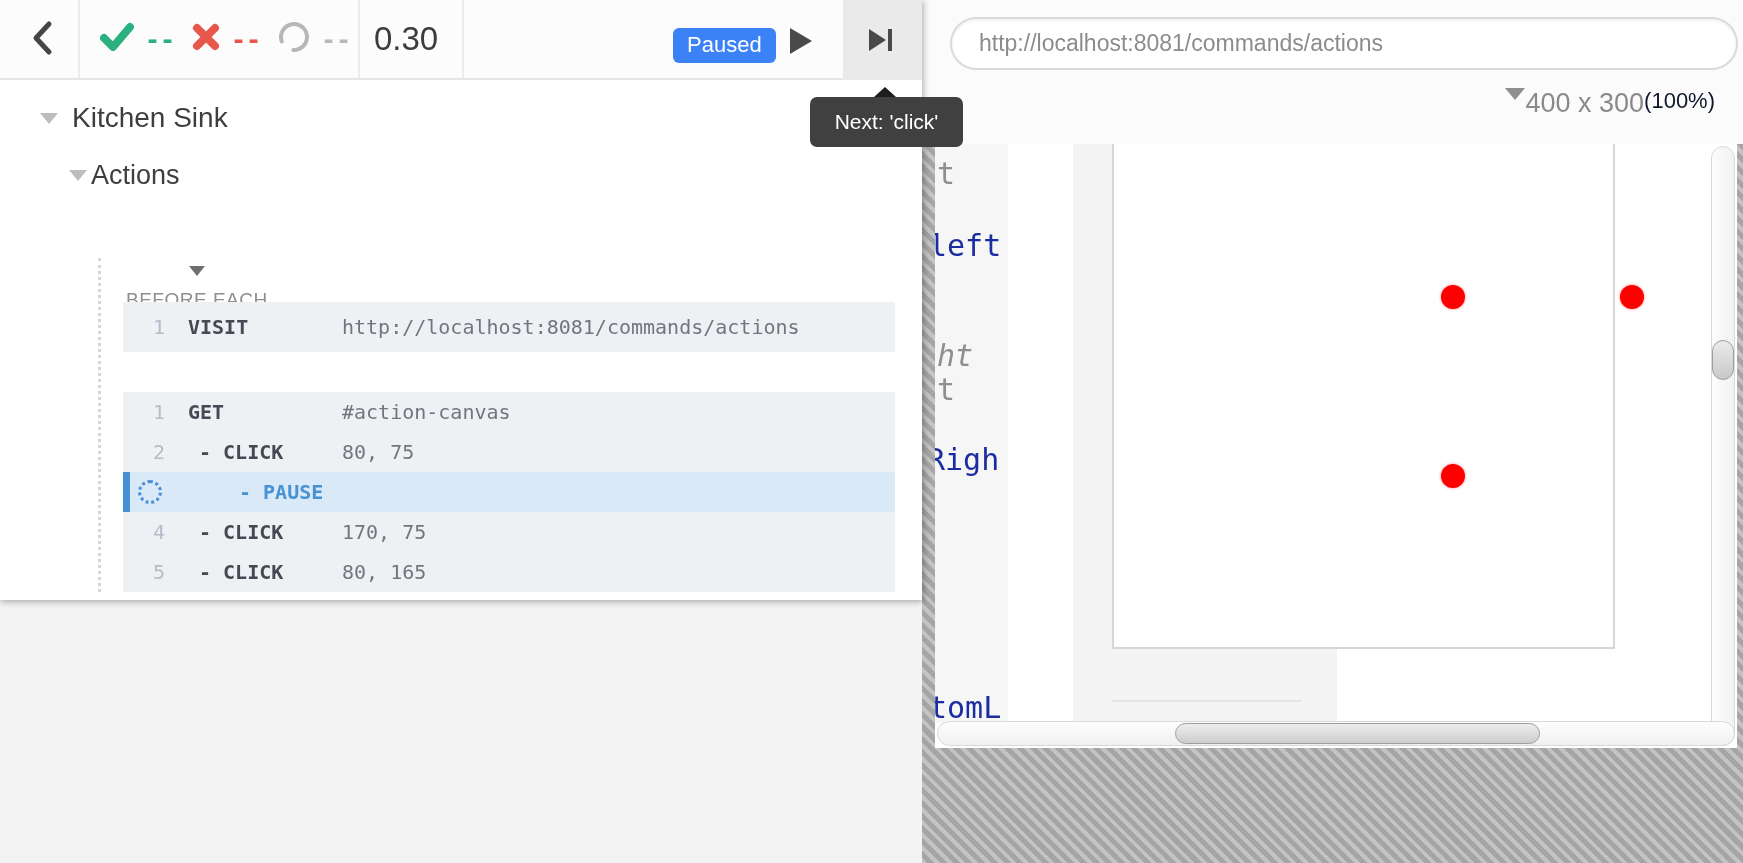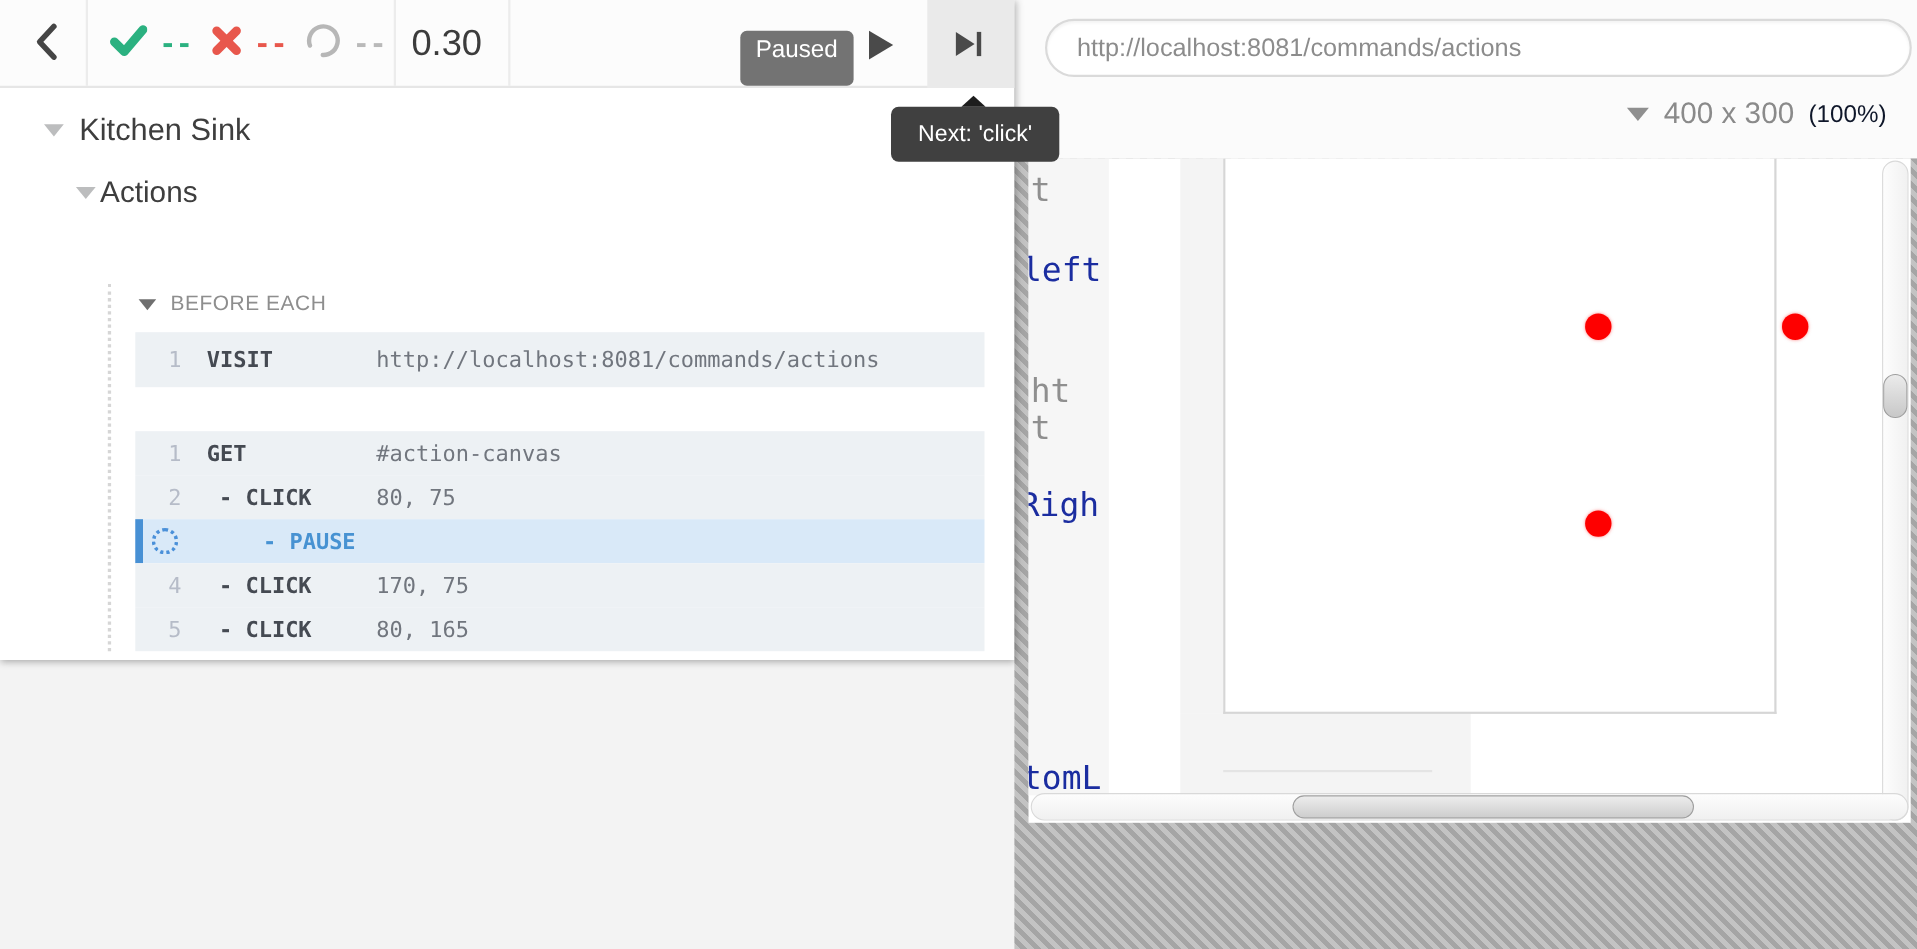--- a/index.html
+++ b/index.html
@@ -14,42 +14,42 @@
     box-shadow: 0 3px 6px rgba(0,0,0,.18), 3px 0 6px rgba(0,0,0,.15); }
   .toolbar { position:absolute; left:0; top:0; width:922px; height:80px; background:#fcfcfc; border-bottom:2px solid #e6e6e6; }
   .toolbar .sep { position:absolute; top:0; width:2px; height:78px; background:#ececec; }
   .sep1 { left:78px; } .sep2 { left:358px; } .sep3 { left:462px; }
   .btn-back { position:absolute; left:20px; top:18px; width:44px; height:44px; display:flex; align-items:center; justify-content:center; cursor:pointer; }
   .stat { position:absolute; top:0; height:78px; display:flex; align-items:center; gap:11px; }
   .stat-pass { left:100px; } .stat-fail { left:192px; } .stat-pending { left:278px; }
   .dashes { font-family:"DejaVu Sans Mono", monospace; font-size:25px; font-weight:bold; }
   .dash-pass { color:#2bb180; } .dash-fail { color:#e8574c; } .dash-pending { color:#b9b9b9; }
   .duration { position:absolute; left:374px; top:0; height:78px; line-height:78px; font-size:33px; color:#3c3c3c; }
-  .paused-badge { position:absolute; left:673px; top:28px; min-width:82px; height:50px; padding:0 14px;
-    background:#737373; color:#fff; font-size:22px; border-radius:6px; text-align:center; line-height:33px; }
+  .paused-badge { position:absolute; left:673px; top:28px; min-width:82px; height:35px; padding:0 14px;
+    background:#3b82f6; color:#fff; font-size:22px; border-radius:6px; text-align:center; line-height:33px; }
   .btn-play { position:absolute; left:788px; top:28px; width:26px; height:26px; cursor:pointer; }
   .btn-play::before { content:""; position:absolute; left:2px; top:0; border-left:22px solid #4a4a4a;
     border-top:13px solid transparent; border-bottom:13px solid transparent; }
   .btn-step { position:absolute; left:843px; top:0; width:79px; height:80px; background:#eaeaea; cursor:pointer; }
   .step-icon { position:absolute; left:26px; top:29px; width:26px; height:22px; }
   .step-icon::before { content:""; position:absolute; left:0; top:0; border-left:17px solid #4a4a4a;
     border-top:11px solid transparent; border-bottom:11px solid transparent; }
   .step-icon::after { content:""; position:absolute; left:19px; top:0; width:4px; height:22px; background:#4a4a4a; }
   .tooltip { position:absolute; left:810px; top:97px; width:153px; height:50px; background:#404040; border-radius:7px;
     color:#fff; z-index:60; display:flex; align-items:center; justify-content:center; font-size:21px; }
   .tooltip::before { content:""; position:absolute; top:-10px; left:64px;
     border-left:11px solid transparent; border-right:11px solid transparent; border-bottom:10px solid #1d1d1d; }
   
   .tree-row { position:absolute; display:flex; align-items:center; cursor:pointer; }
   .caret-lt { width:0; height:0; border-left:9px solid transparent; border-right:9px solid transparent; border-top:11px solid #bcbdbe; }
   .suite1 { left:40px; top:102px; gap:14px; font-size:28px; color:#3e3e3e; }
   .suite2 { left:69px; top:160px; gap:4px; font-size:27px; color:#3e3e3e; }
   .test-title-row { left:86px; top:217px; gap:11px; font-size:25px; color:#5e5e5e; }
   .dotted-line { position:absolute; left:98px; top:258px; height:334px; width:0; border-left:3px dotted #d6d6d6; }
-  .hook-label { position:absolute; display:flex; align-items:center; gap:13px; color:#8e8e8e; font-size:19px; letter-spacing:.5px; cursor:pointer; }
+  .hook-label { position:absolute; display:flex; align-items:center; gap:13px; color:#8e8e8e; font-size:19px; letter-spacing:.5px; cursor:pointer;flex-direction:column; }
   .caret-dk { width:0; height:0; border-left:8px solid transparent; border-right:8px solid transparent; border-top:10px solid #6f6f6f; }
   .hook-before { left:126px; top:266px; }
   .hook-test { left:126px; top:362px;margin-top:40px; }
   
   .cmd { position:absolute; left:123px; width:772px; height:40px; background:#edf1f4;
     font-family:"DejaVu Sans Mono", monospace; font-size:20px; cursor:pointer; }
   .cmd-visit { top:302px; height:50px; }
   .cmd-get { top:392px; } .cmd-click2 { top:432px; } .cmd-pause { top:472px; }
   .cmd-click4 { top:512px; } .cmd-click5 { top:552px; }
   .cmd .num { position:absolute; left:10px; width:32px; text-align:right; color:#b6bcc8; top:50%; transform:translateY(-50%); }
@@ -59,40 +59,40 @@
   .cmd.paused { background:#d9e9f8; }
   .cmd.paused::before { content:""; position:absolute; left:0; top:0; width:7px; height:100%; background:#4790d4; }
   .cmd.paused .method { color:#4792d2;margin-left:40px; }
   .spinner { position:absolute; left:15px; top:8px; width:24px; height:24px; border:3px dotted #4a90d9; border-radius:50%; }
   
   .preview { position:absolute; left:922px; top:0; width:821px; height:863px; z-index:1; }
   .preview-header { position:absolute; left:0; top:0; width:821px; height:144px; background:#fbfbfb; }
   .url-bar { position:absolute; left:28px; top:17px; width:788px; height:53px; background:#fff;
     border:2px solid #dadada; border-radius:27px; box-shadow: inset 0 2px 3px rgba(0,0,0,.05);
     line-height:49px; padding-left:27px; font-size:23px; color:#8c8c8c; white-space:nowrap; overflow:hidden; cursor:text; }
-  .viewport-line { position:absolute; right:28px; top:88px; display:flex; align-items:center; gap:13px; cursor:pointer; }
+  .viewport-line { position:absolute; right:28px; top:88px; display:flex; align-items:flex-start; cursor:pointer; }
   .vp-caret { width:0; height:0; border-left:10px solid transparent; border-right:10px solid transparent; border-top:12px solid #8f8f8f; }
   .vp-size { font-size:27px; color:#8a8a8a; }
   .vp-scale { font-size:22px; color:#0f172a; }
   .hatch { position:absolute; left:0; top:144px; width:821px; height:719px;
     background: repeating-linear-gradient(45deg, #c3c3c3 0 4px, #a5a5a5 4px 9px); }
   .app-frame { position:absolute; left:13px; top:144px; width:802px; height:604px; background:#fff; overflow:hidden; }
   .code-block-a { position:absolute; left:0; top:0; width:73px; height:579px; background:#f6f6f6; }
   .strip-b { position:absolute; left:138px; top:0; width:39px; height:505px; background:#f4f4f4; }
   .below-block { position:absolute; left:138px; top:505px; width:264px; height:74px; background:#f4f4f4; }
   .below-line { position:absolute; left:177px; top:556px; width:190px; height:2px; background:#e4e4e4; }
   .action-canvas { position:absolute; left:177px; top:0; width:503px; height:505px; background:#fff;
     border-left:2px solid #d6d6d6; border-right:2px solid #d6d6d6; border-bottom:2px solid #d6d6d6; cursor:pointer; }
   .dot { position:absolute; width:24px; height:24px; border-radius:50%; background:#fe0000; box-shadow:0 0 3px rgba(254,0,0,.5); }
   .dot1 { left:327px; top:141px; } .dot2 { left:506px; top:141px; } .dot3 { left:327px; top:320px; }
   .frag { position:absolute; font-family:"DejaVu Sans Mono", monospace; font-size:30px; white-space:pre; }
   .frag-blue { color:#1b2da0; } .frag-gray { color:#8f8f8f; }
   .frag1 { left:2px;  top:12px; }
   .frag2 { left:-6px; top:84px; }
-  .frag3 { left:2px;  top:194px; }
+  .frag3 { left:2px;  top:194px;font-style:italic; }
   .frag4 { left:2px;  top:228px; }
   .frag5 { left:-8px; top:298px; }
   .frag6 { left:-6px; top:546px; }
   .v-track { position:absolute; left:776px; top:2px; width:24px; height:600px;
     background:linear-gradient(to right,#fdfdfd,#f1f1f1); border:1px solid #d9d9d9; border-radius:12px; }
   .v-thumb { position:absolute; left:777px; top:196px; width:22px; height:40px;
     background:linear-gradient(#ebebeb,#c8c8c8); border:1px solid #9e9e9e; border-radius:11px; cursor:pointer; }
   .h-track { position:absolute; left:2px; top:577px; width:798px; height:25px;
     background:linear-gradient(#fdfdfd,#f0f0f0); border:1px solid #d9d9d9; border-radius:13px; }
   .h-thumb { position:absolute; left:240px; top:579px; width:365px; height:21px;

